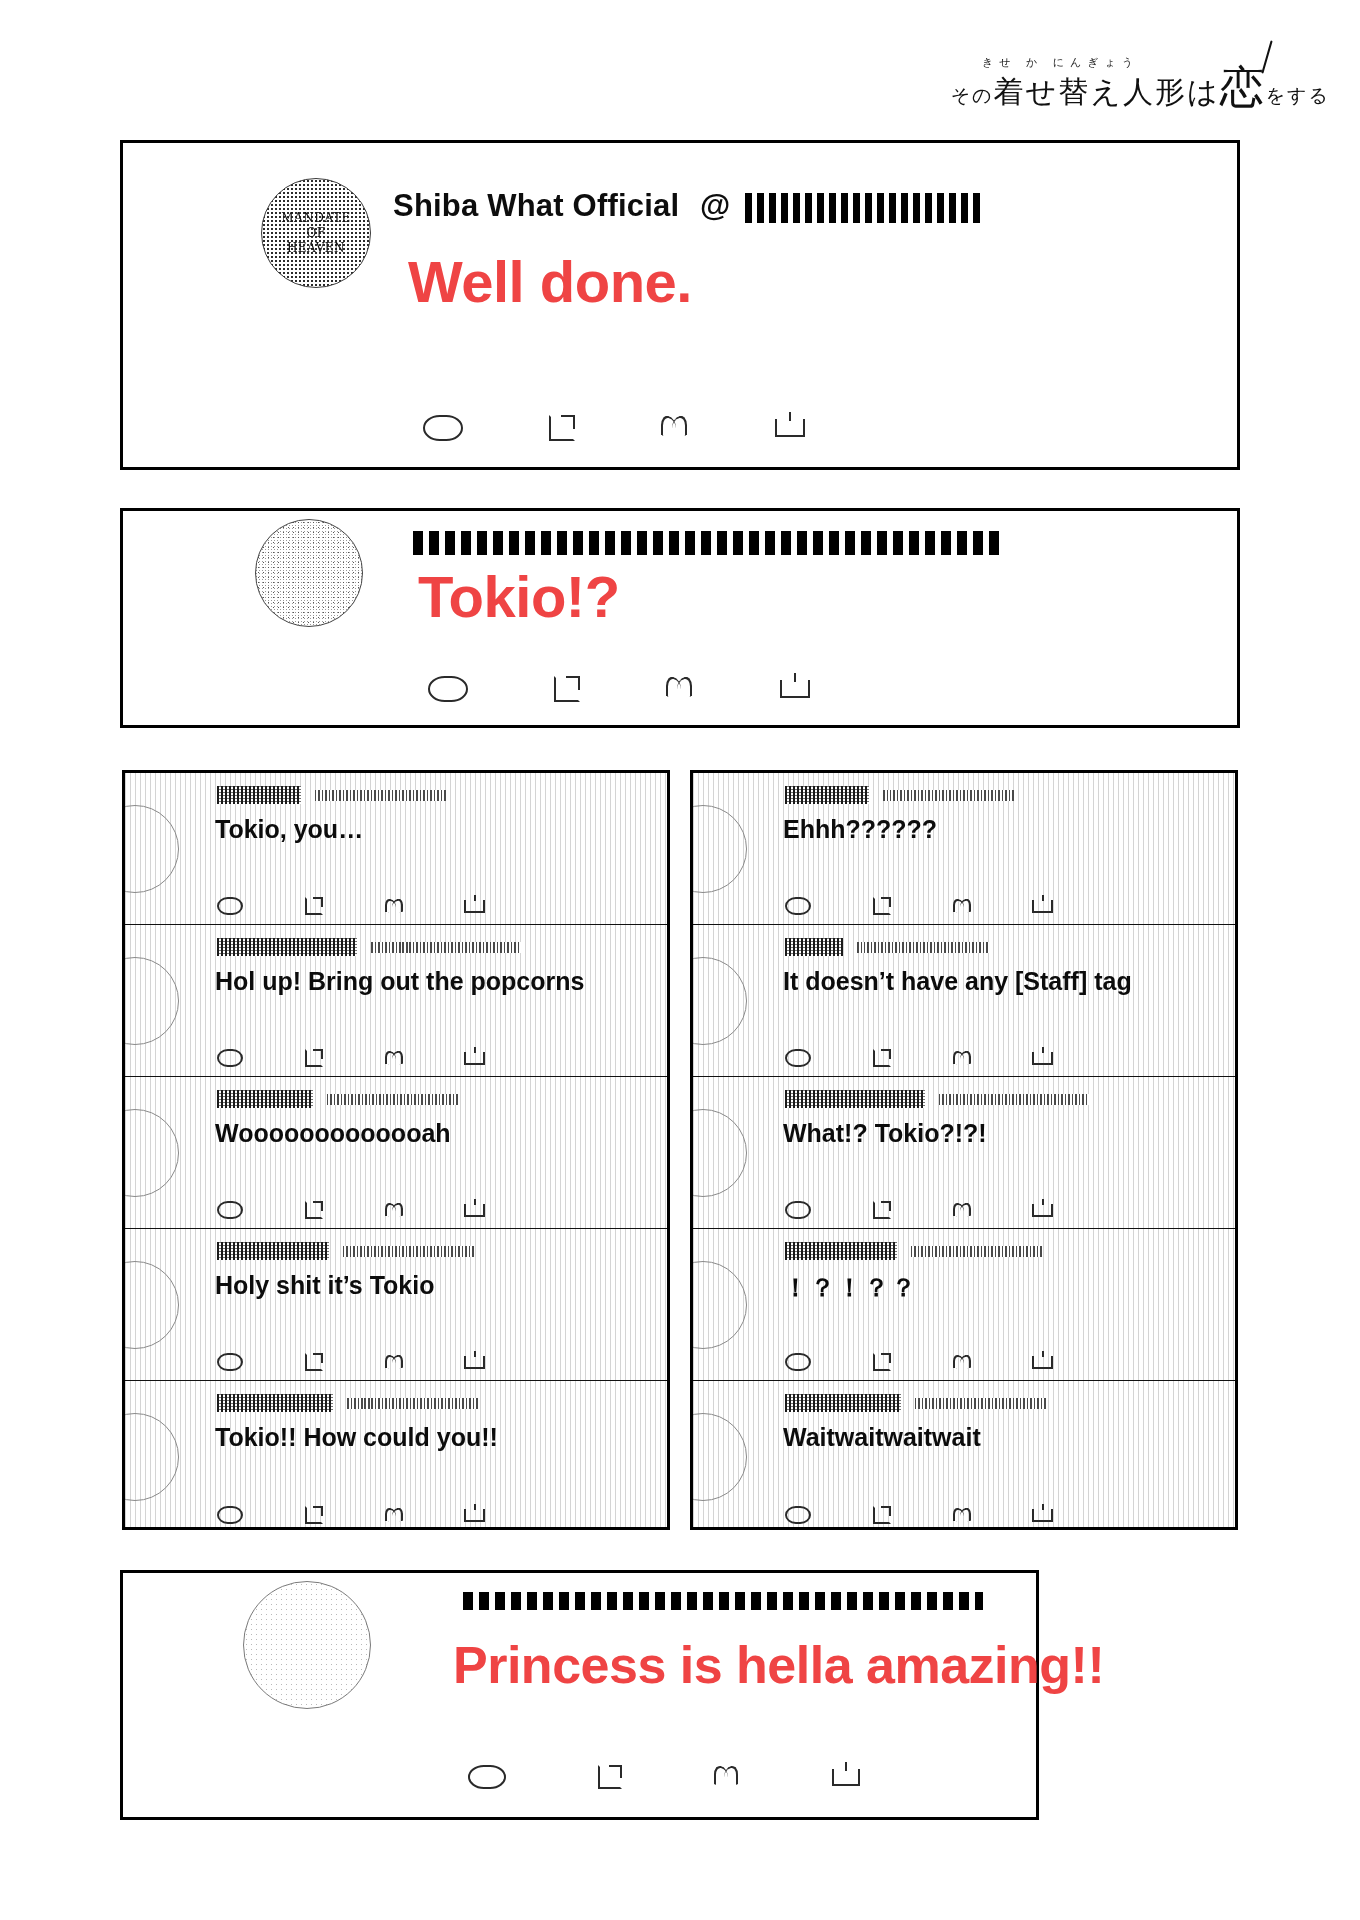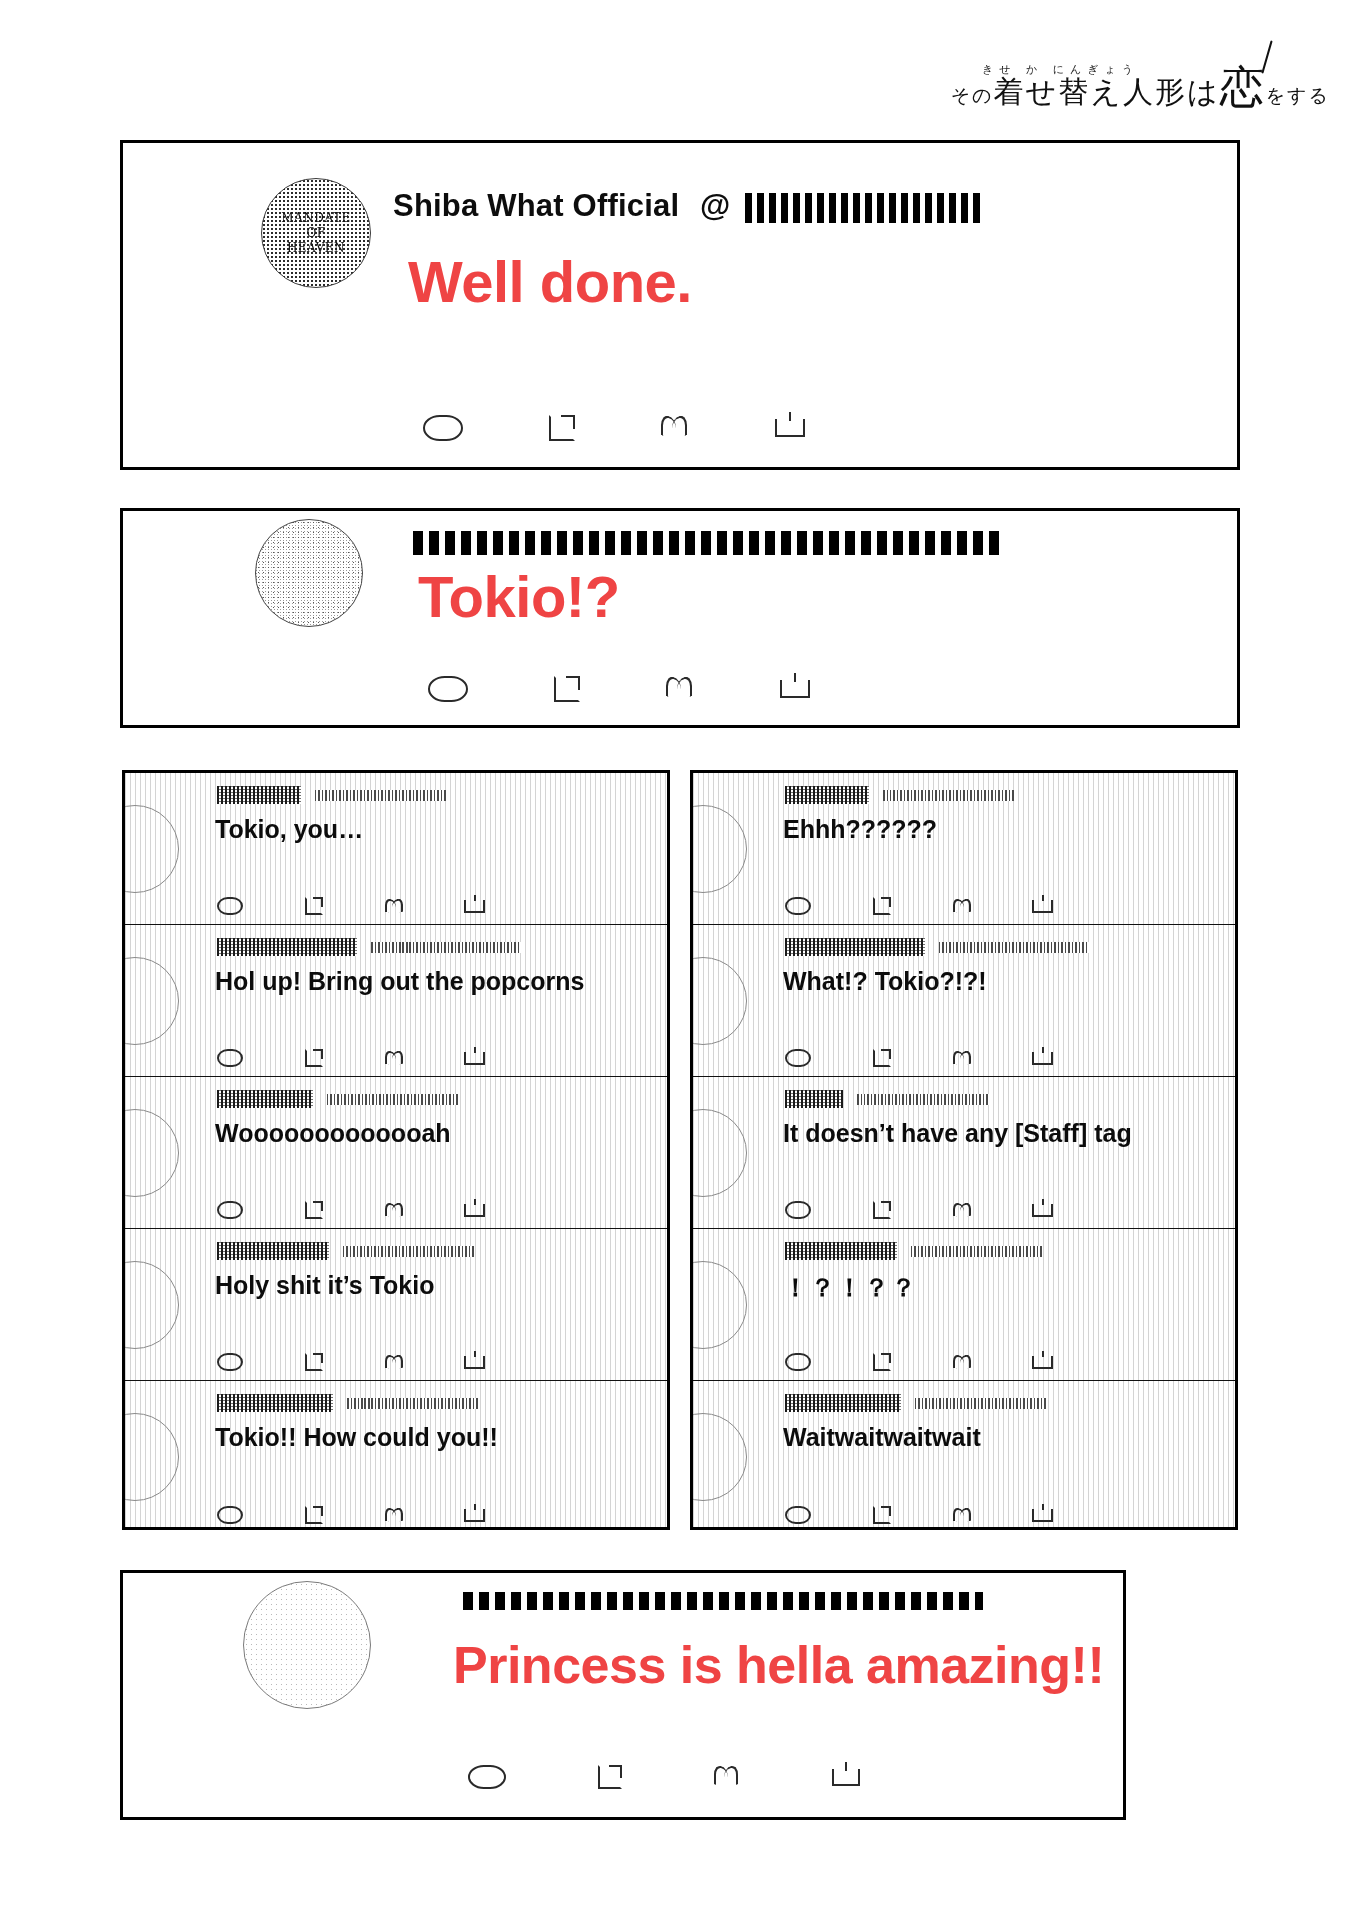--- a/index.html
+++ b/index.html
@@ -19,21 +19,21 @@
   
   .page-header {
     position: absolute;
     top: 18px;
     right: 30px;
     width: 420px;
     height: 95px;
   }
   .logo-furigana {
     position: absolute;
-    top: 44px;
+    top: 37px;
     left: 72px;
     font-size: 11px;
     letter-spacing: 6px;
     color: #222;
     font-family: "DejaVu Sans", sans-serif;
   }
   .logo-main {
     position: absolute;
     top: 40px;
     left: 0;
@@ -436,50 +436,50 @@
       <span class="icon ic-reply" style="width:22px;height:14px;"></span>
       <span class="icon ic-retweet" style="width:14px;height:14px;margin-left:62px;"></span>
       <span class="icon ic-like" style="width:17px;height:15px;margin-left:62px;"></span>
       <span class="icon ic-share" style="width:17px;height:11px;margin-left:62px;"></span>
     </div>
   </div>
 
   <div class="reply-row" style="height:152px;">
     <div class="reply-av"></div>
     <div class="reply-name">
+      <span class="redact-noise" style="width:58px;height:18px;"></span>
+      <span class="redact-thin" style="width:132px;height:11px;"></span>
+    </div>
+    <div class="reply-text">It doesn’t have any [Staff] tag</div>
+    <div class="reply-actions">
+      <span class="icon ic-reply" style="width:22px;height:14px;"></span>
+      <span class="icon ic-retweet" style="width:14px;height:14px;margin-left:62px;"></span>
+      <span class="icon ic-like" style="width:17px;height:15px;margin-left:62px;"></span>
+      <span class="icon ic-share" style="width:17px;height:11px;margin-left:62px;"></span>
+    </div>
+  </div>
+
+  <div class="reply-row" style="height:152px;">
+    <div class="reply-av"></div>
+    <div class="reply-name">
       <span class="redact-noise" style="width:140px;height:18px;"></span>
       <span class="redact-thin" style="width:150px;height:11px;"></span>
     </div>
     <div class="reply-text">What!? Tokio?!?!</div>
     <div class="reply-actions">
       <span class="icon ic-reply" style="width:22px;height:14px;"></span>
       <span class="icon ic-retweet" style="width:14px;height:14px;margin-left:62px;"></span>
       <span class="icon ic-like" style="width:17px;height:15px;margin-left:62px;"></span>
       <span class="icon ic-share" style="width:17px;height:11px;margin-left:62px;"></span>
     </div>
   </div>
 
   <div class="reply-row" style="height:152px;">
     <div class="reply-av"></div>
     <div class="reply-name">
-      <span class="redact-noise" style="width:58px;height:18px;"></span>
-      <span class="redact-thin" style="width:132px;height:11px;"></span>
-    </div>
-    <div class="reply-text">It doesn’t have any [Staff] tag</div>
-    <div class="reply-actions">
-      <span class="icon ic-reply" style="width:22px;height:14px;"></span>
-      <span class="icon ic-retweet" style="width:14px;height:14px;margin-left:62px;"></span>
-      <span class="icon ic-like" style="width:17px;height:15px;margin-left:62px;"></span>
-      <span class="icon ic-share" style="width:17px;height:11px;margin-left:62px;"></span>
-    </div>
-  </div>
-
-  <div class="reply-row" style="height:152px;">
-    <div class="reply-av"></div>
-    <div class="reply-name">
       <span class="redact-noise" style="width:112px;height:18px;"></span>
       <span class="redact-thin" style="width:132px;height:11px;"></span>
     </div>
     <div class="reply-text" style="letter-spacing:2px;">！？！？？</div>
     <div class="reply-actions">
       <span class="icon ic-reply" style="width:22px;height:14px;"></span>
       <span class="icon ic-retweet" style="width:14px;height:14px;margin-left:62px;"></span>
       <span class="icon ic-like" style="width:17px;height:15px;margin-left:62px;"></span>
       <span class="icon ic-share" style="width:17px;height:11px;margin-left:62px;"></span>
     </div>
@@ -494,21 +494,21 @@
     <div class="reply-text">Waitwaitwaitwait</div>
     <div class="reply-actions">
       <span class="icon ic-reply" style="width:22px;height:14px;"></span>
       <span class="icon ic-retweet" style="width:14px;height:14px;margin-left:62px;"></span>
       <span class="icon ic-like" style="width:17px;height:15px;margin-left:62px;"></span>
       <span class="icon ic-share" style="width:17px;height:11px;margin-left:62px;"></span>
     </div>
   </div>
 </div>
 
-<div class="panel" style="left:120px; top:1570px; width:1006px; height:250px;">
+<div class="panel" style="left:120px; top:1570px; width:919px; height:250px;">
 
   <div class="avatar avatar-light" style="left:120px; top:8px; width:128px; height:128px;"></div>
 
   <div style="position:absolute; left:340px; top:18px;">
     <span class="redact-sq" style="width:520px; height:18px;"></span>
   </div>
 
   <div class="tw-body" style="left:330px; top:62px; font-size:52px;">Princess is hella amazing!!</div>
 
   <div class="actions" style="left:345px; top:192px;">

